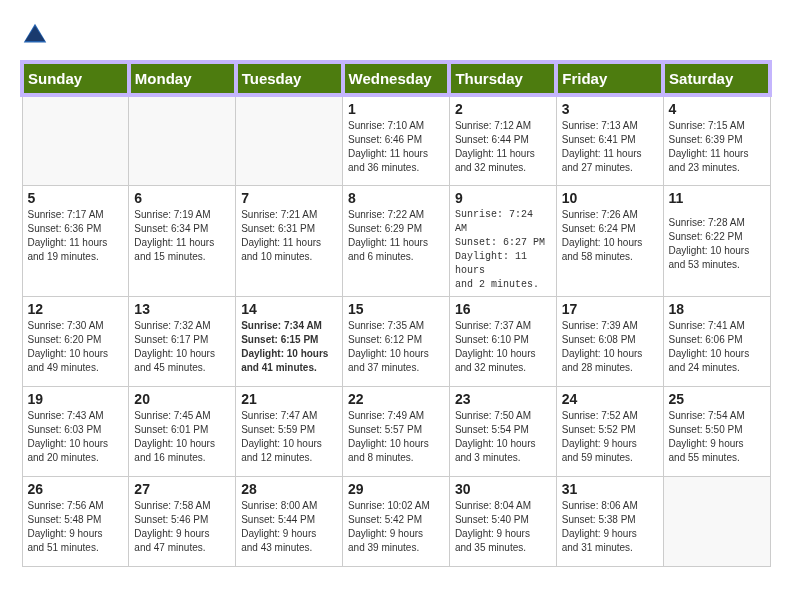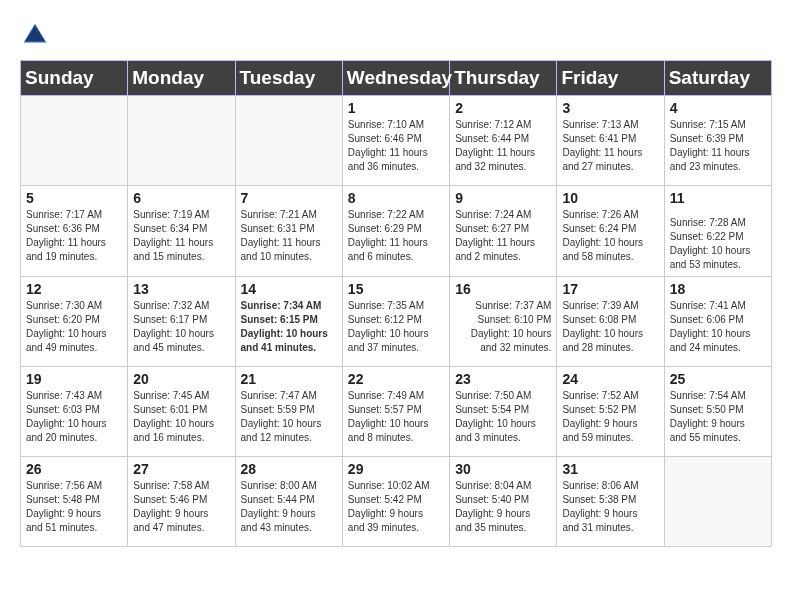--- a/index.html
+++ b/index.html
@@ -45,27 +45,27 @@
     .calendar-subtitle {
       font-size: 16px;
       color: #444;
     }
     table {
       width: 100%;
       border-collapse: collapse;
       table-layout: fixed;
     }
     th {
-      background-color: #404040;
+      background-color: #4d7c0f;
       color: white;
       padding: 6px 4px;
-      font-size: 19px;
+      font-size: 15px;
       font-weight: bold;
       text-align: left;
-      border: 1px solid #c4b5fd;
+      border: 4px solid #c4b5fd;
     }
     td {
       border: 1px solid #ccc;
       vertical-align: top;
       padding: 4px 5px;
       min-height: 80px;
       height: 90px;
       font-size: 10.5px;
       color: #333;
       background: #fff;
@@ -175,21 +175,21 @@
         </td>
         <td>
           <div class="day-number">8</div>
           <div class="day-info" style="white-space: pre-line;">Sunrise: 7:22 AM
 Sunset: 6:29 PM
 Daylight: 11 hours
 and 6 minutes.</div>
         </td>
         <td>
           <div class="day-number">9</div>
-          <div class="day-info" style="white-space: pre-line;">Sunrise: 7:24 AM
+          <div class="day-info" style="white-space: pre-line; font-family: Liberation Mono, monospace;">Sunrise: 7:24 AM
 Sunset: 6:27 PM
 Daylight: 11 hours
 and 2 minutes.</div>
         </td>
         <td>
           <div class="day-number">10</div>
           <div class="day-info" style="white-space: pre-line;">Sunrise: 7:26 AM
 Sunset: 6:24 PM
 Daylight: 10 hours
 and 58 minutes.</div>
@@ -226,21 +226,21 @@
         </td>
         <td>
           <div class="day-number">15</div>
           <div class="day-info" style="white-space: pre-line;">Sunrise: 7:35 AM
 Sunset: 6:12 PM
 Daylight: 10 hours
 and 37 minutes.</div>
         </td>
         <td>
           <div class="day-number">16</div>
-          <div class="day-info" style="white-space: pre-line; text-align: right;">Sunrise: 7:37 AM
+          <div class="day-info" style="white-space: pre-line;">Sunrise: 7:37 AM
 Sunset: 6:10 PM
 Daylight: 10 hours
 and 32 minutes.</div>
         </td>
         <td>
           <div class="day-number">17</div>
           <div class="day-info" style="white-space: pre-line;">Sunrise: 7:39 AM
 Sunset: 6:08 PM
 Daylight: 10 hours
 and 28 minutes.</div>

